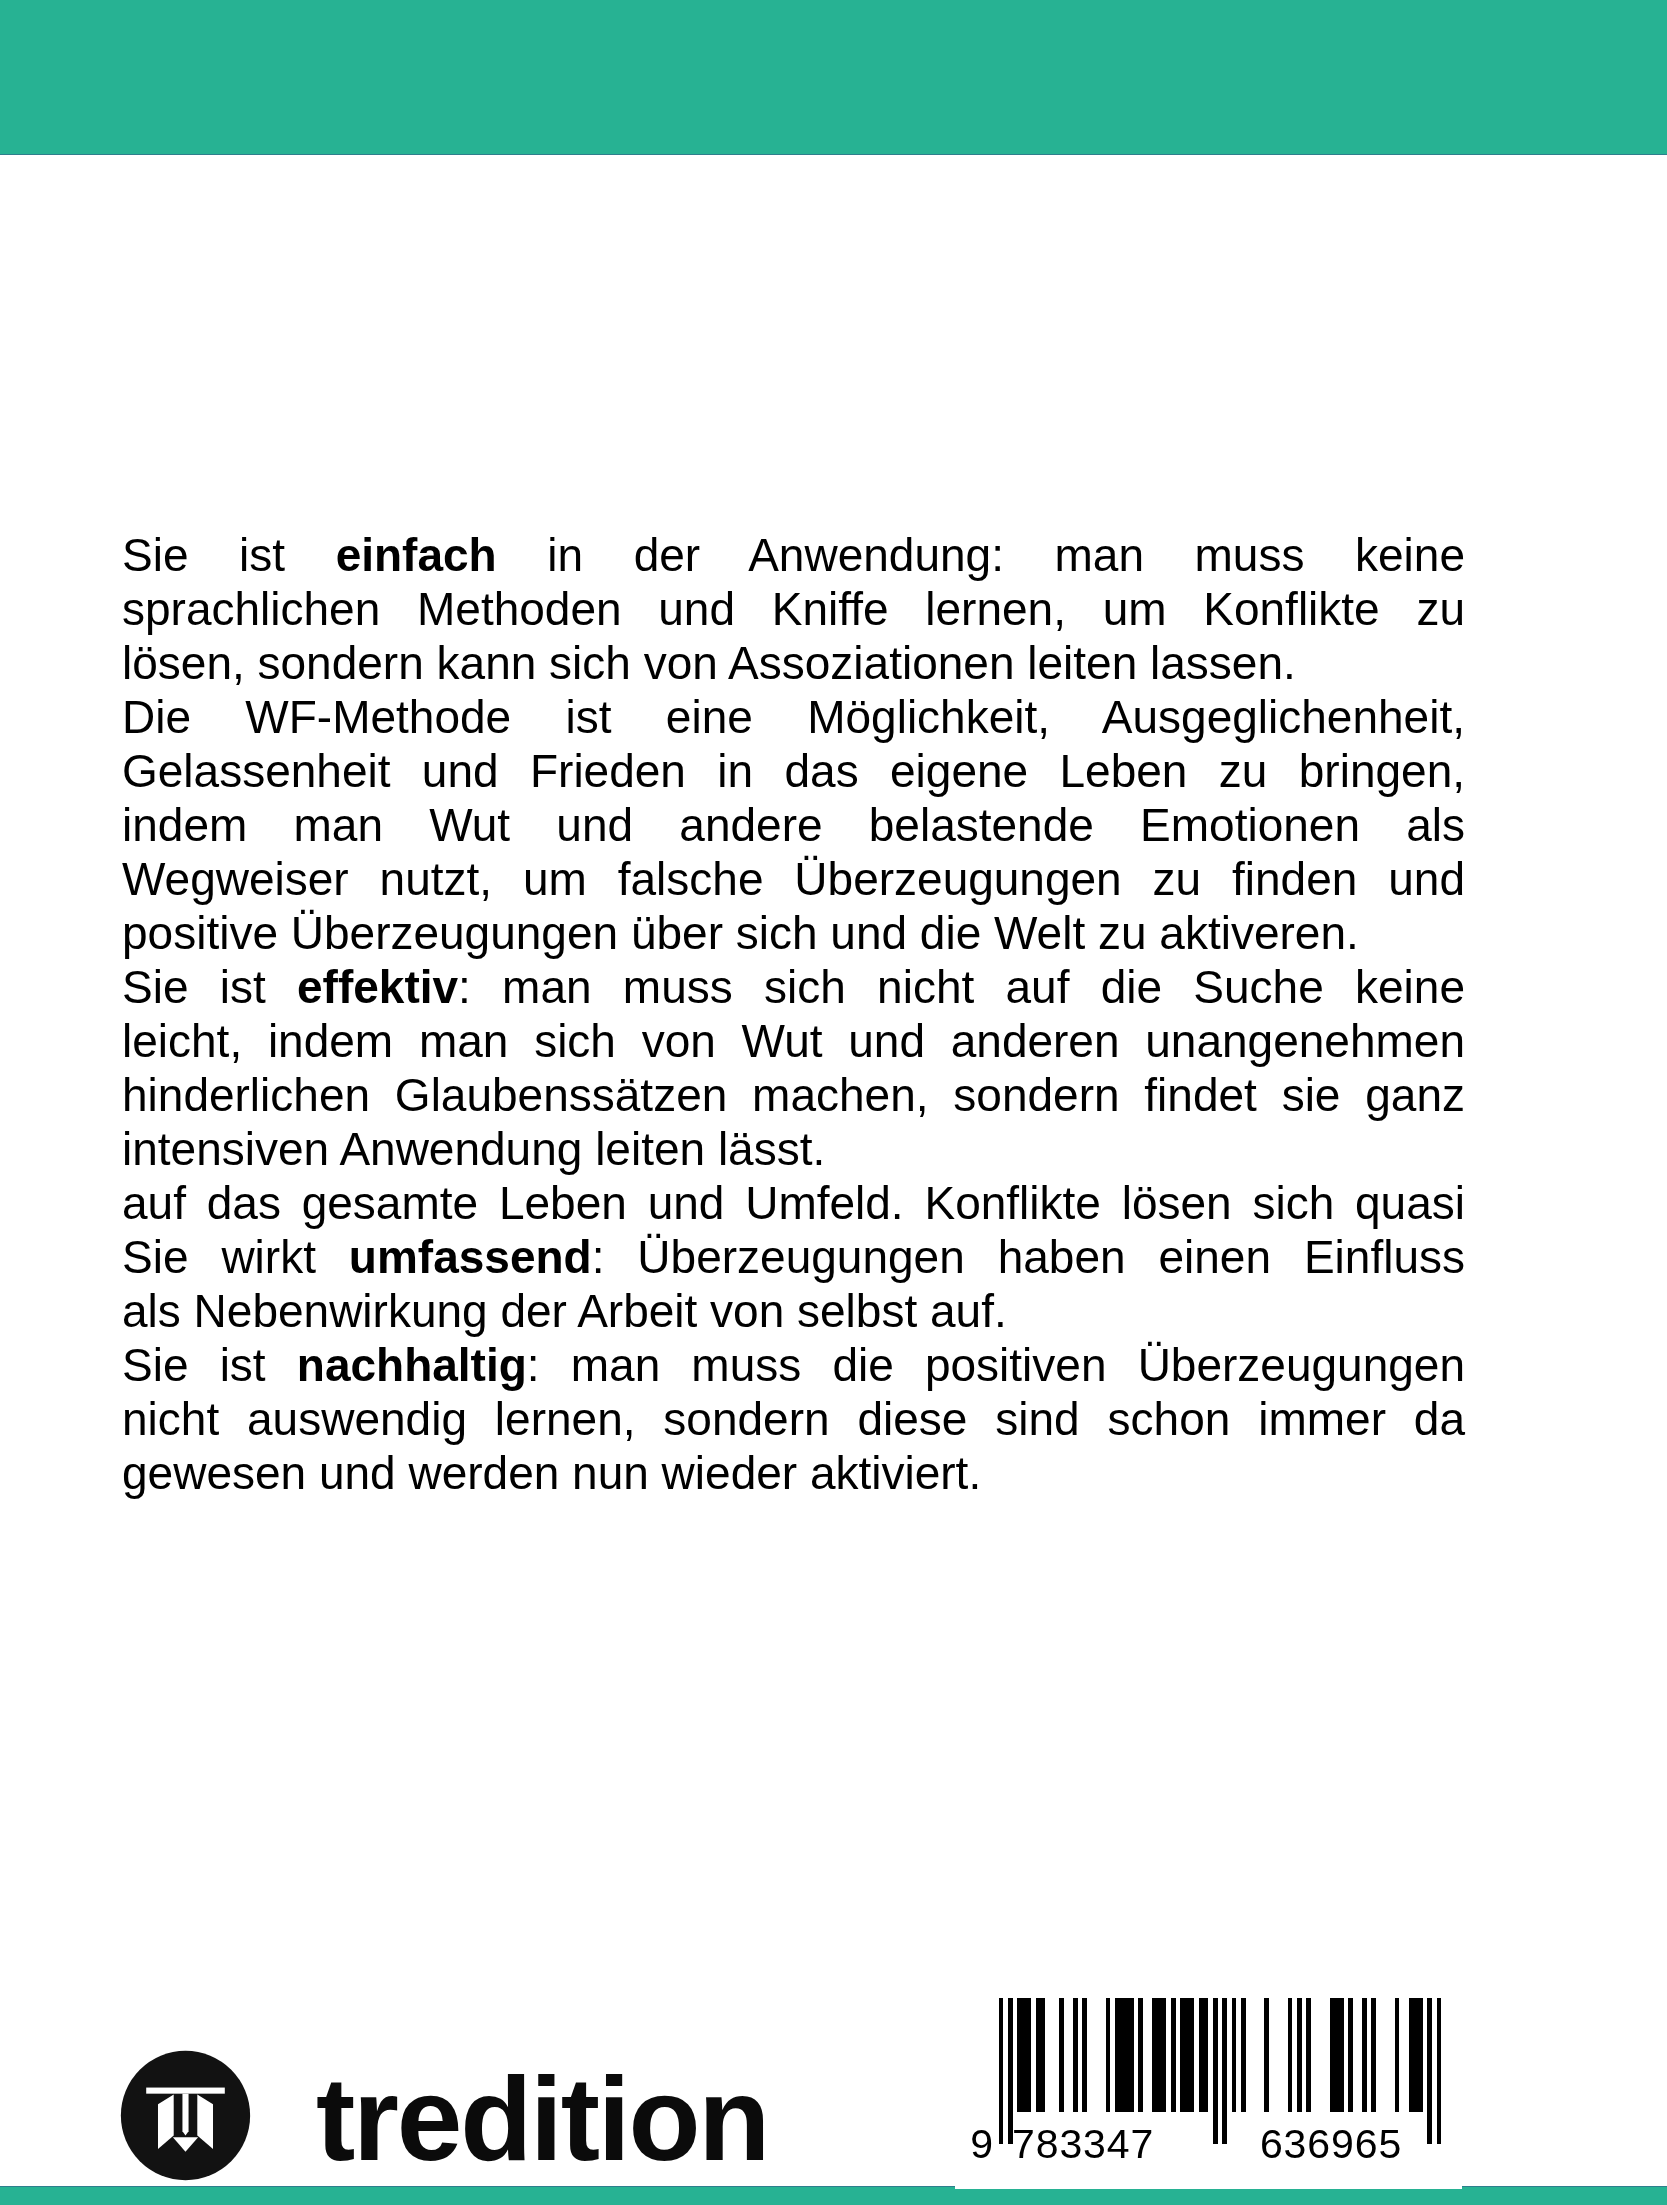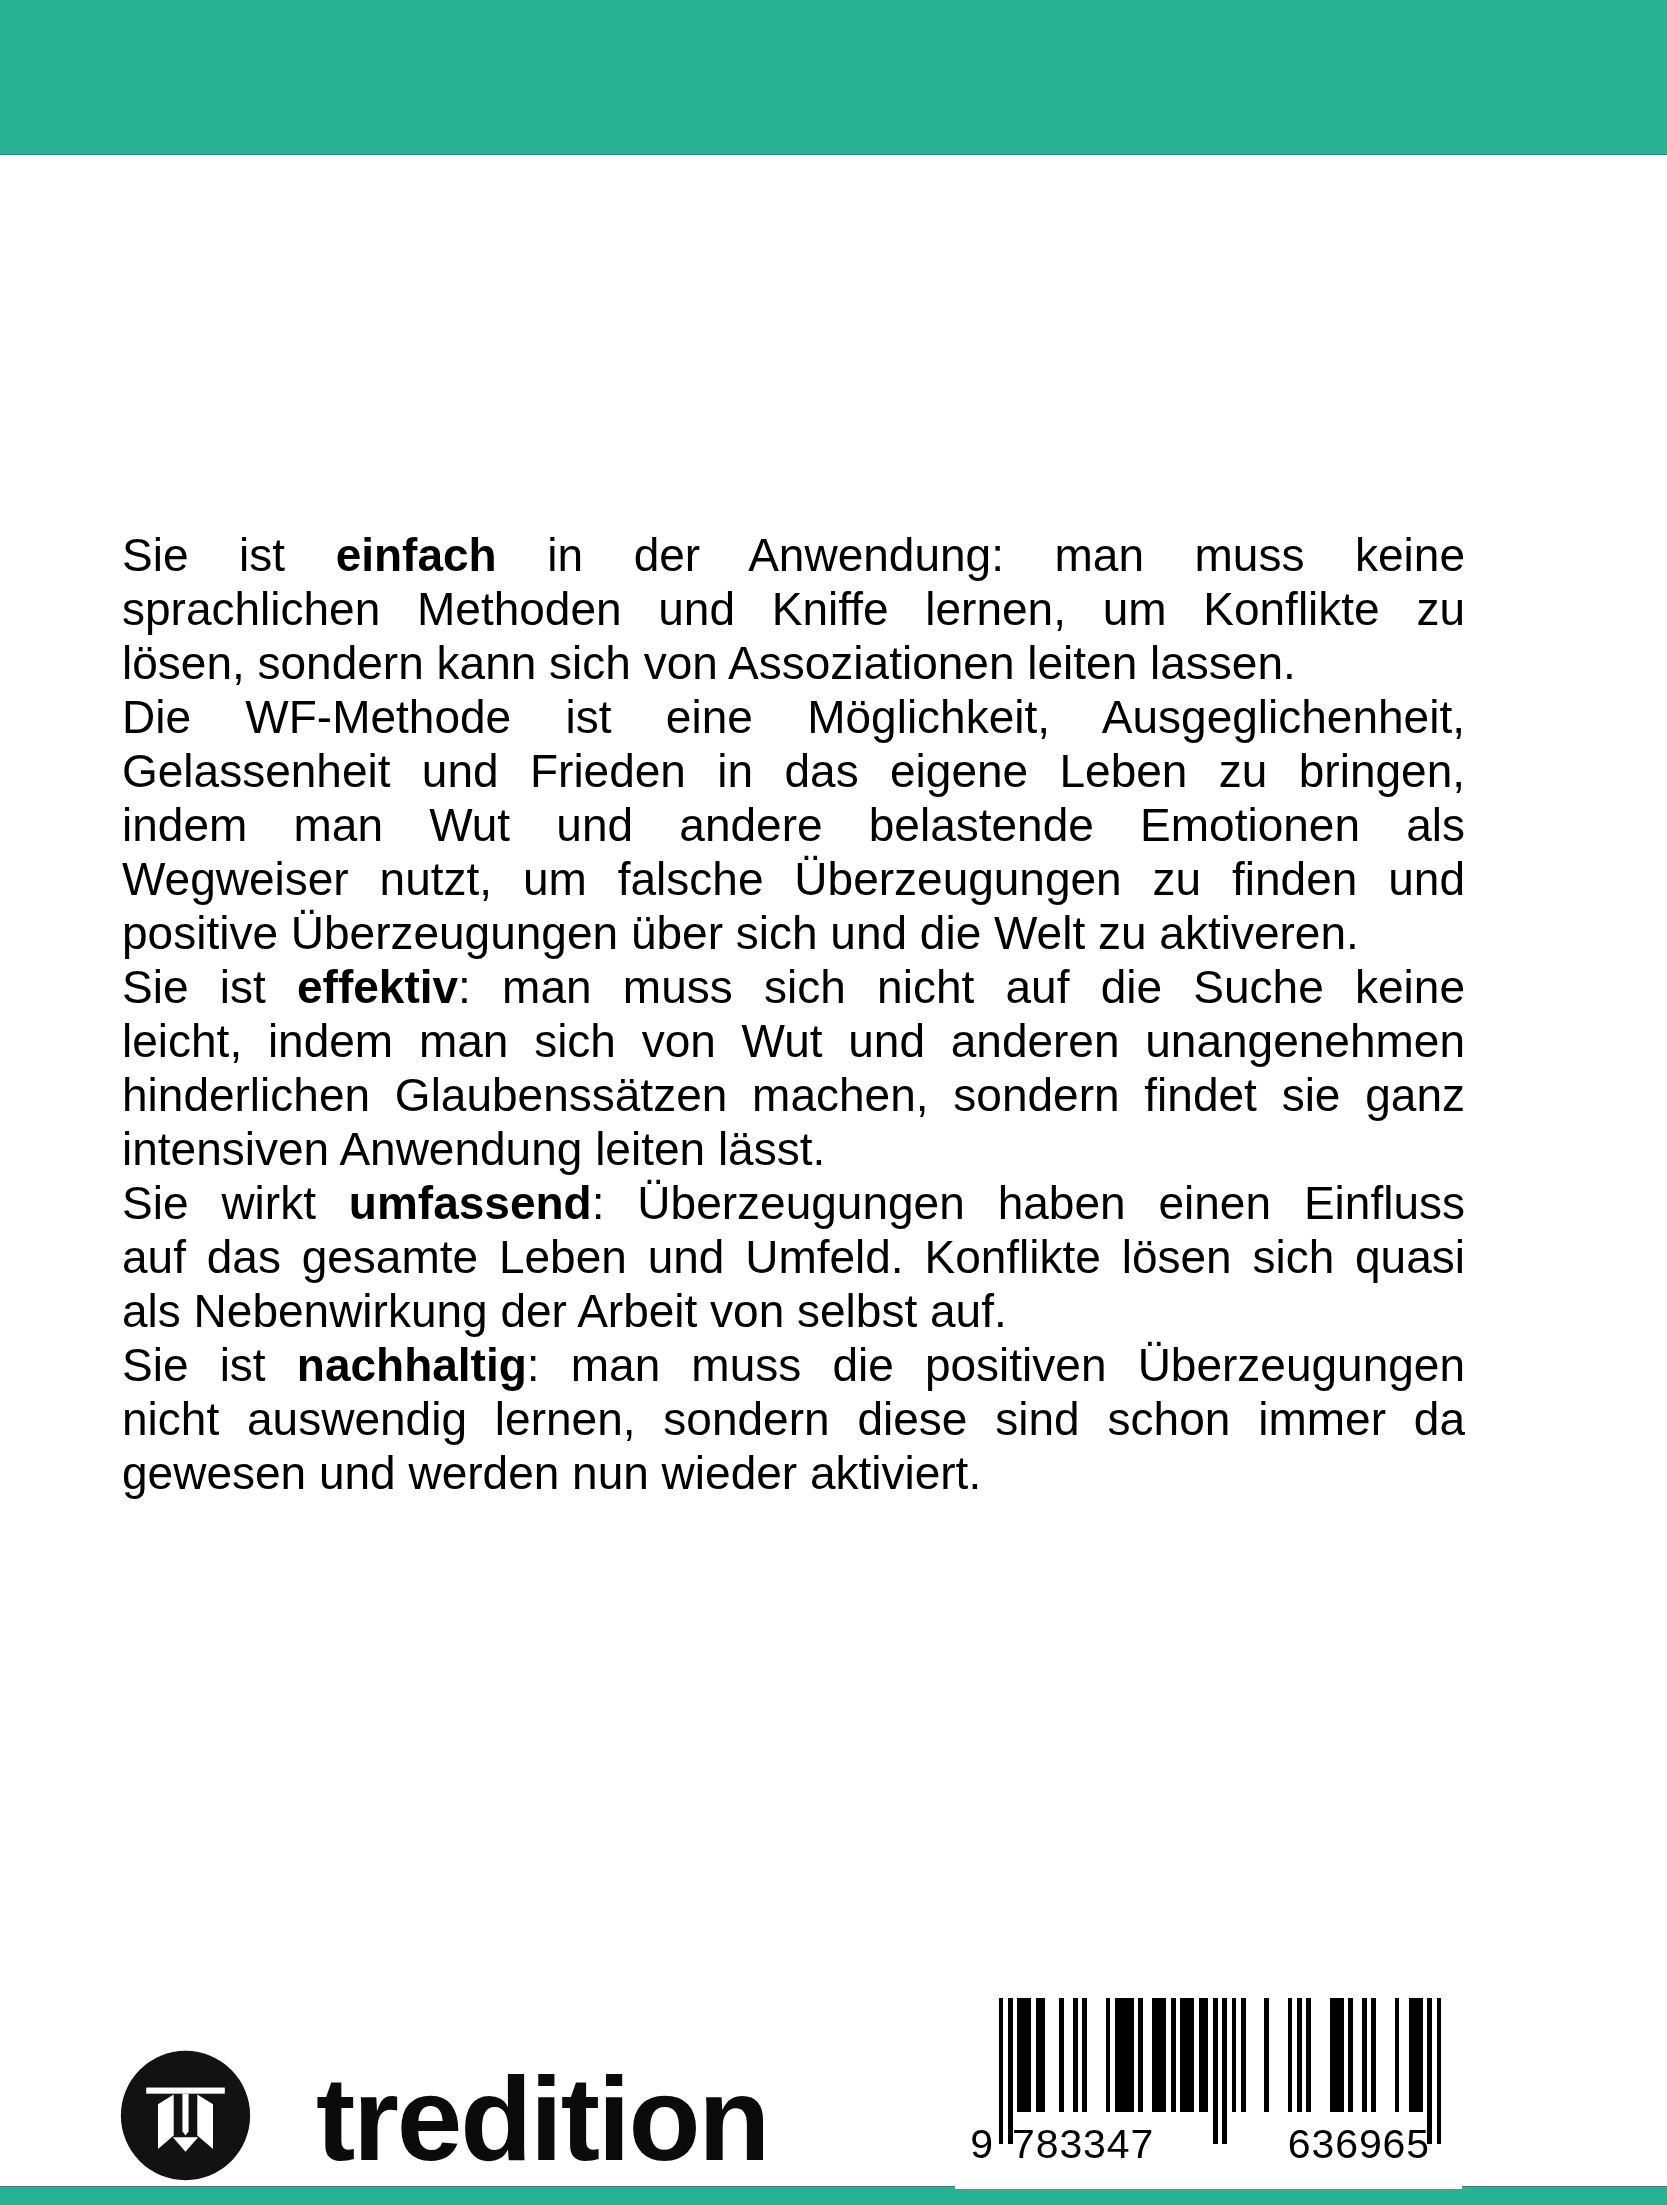--- a/index.html
+++ b/index.html
@@ -25,21 +25,21 @@
   .logo svg{display:block;width:100%;height:100%;}
   .wordmark{position:absolute;left:316px;top:2060px;height:132px;
             font-size:118px;line-height:118px;font-weight:bold;letter-spacing:-2.2px;color:#0b0b0b;}
 
   
   .barcode{position:absolute;left:955px;top:1976px;width:507px;height:213px;background:#ffffff;z-index:2;}
   .bars{position:absolute;left:43px;top:22px;}
   .bcd{position:absolute;top:146px;font-size:41px;line-height:44px;color:#000;letter-spacing:0.9px;}
   .d9{left:0;width:39px;text-align:right;}
   .dl{left:57px;width:196px;text-align:left;}
-  .dr{left:277px;width:198px;text-align:right;}
+  .dr{left:277px;width:198px;text-align:center;}
 </style>
 </head>
 <body>
 
 <div class="page">
 
   <div class="band top" style="background: rgb(39, 178, 147); border-bottom-color: rgb(46, 126, 140);"></div>
 
   <div class="bodytext" style="color: rgb(0, 0, 0);">
       <div class="para gap">
@@ -54,22 +54,22 @@
         <div class="jline"><span>Wegweiser nutzt, um falsche Überzeugungen zu finden und</span></div>
         <div class="jline last"><span>positive Überzeugungen über sich und die Welt zu aktiveren.</span></div>
       </div>
       <div class="para">
         <div class="jline"><span>Sie ist </span><b>effektiv</b><span>: man muss sich nicht auf die Suche keine</span></div>
         <div class="jline"><span>leicht, indem man sich von Wut und anderen unangenehmen</span></div>
         <div class="jline"><span>hinderlichen Glaubenssätzen machen, sondern findet sie ganz</span></div>
         <div class="jline last"><span>intensiven Anwendung leiten lässt.</span></div>
       </div>
       <div class="para">
+        <div class="jline"><span>auf das gesamte Leben und Umfeld. Konflikte lösen sich quasi</span></div>
         <div class="jline"><span>Sie wirkt </span><b>umfassend</b><span>: Überzeugungen haben einen Einfluss</span></div>
-        <div class="jline"><span>auf das gesamte Leben und Umfeld. Konflikte lösen sich quasi</span></div>
         <div class="jline last"><span>als Nebenwirkung der Arbeit von selbst auf.</span></div>
       </div>
       <div class="para">
         <div class="jline"><span>Sie ist </span><b>nachhaltig</b><span>: man muss die positiven Überzeugungen</span></div>
         <div class="jline"><span>nicht auswendig lernen, sondern diese sind schon immer da</span></div>
         <div class="jline last"><span>gewesen und werden nun wieder aktiviert.</span></div>
       </div>
     </div>
 
   <div class="logo" style="color: rgb(18, 18, 18);">

